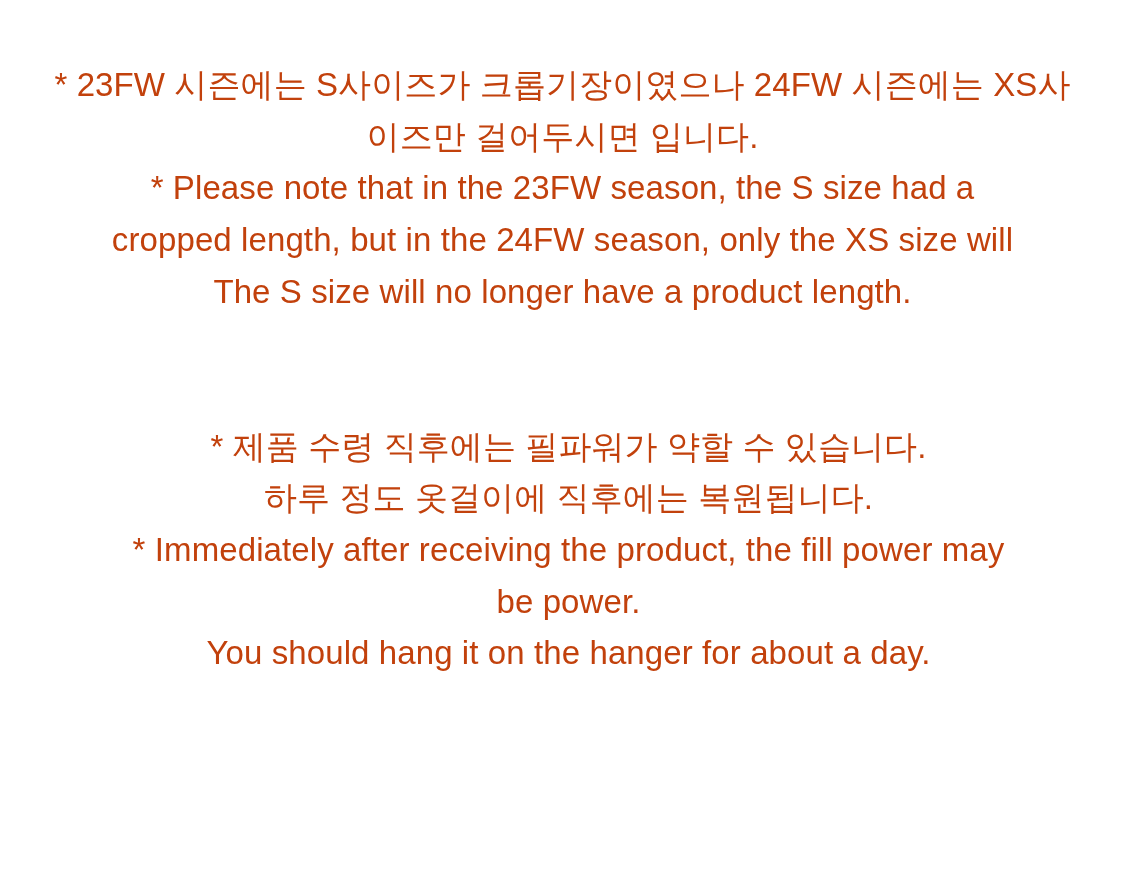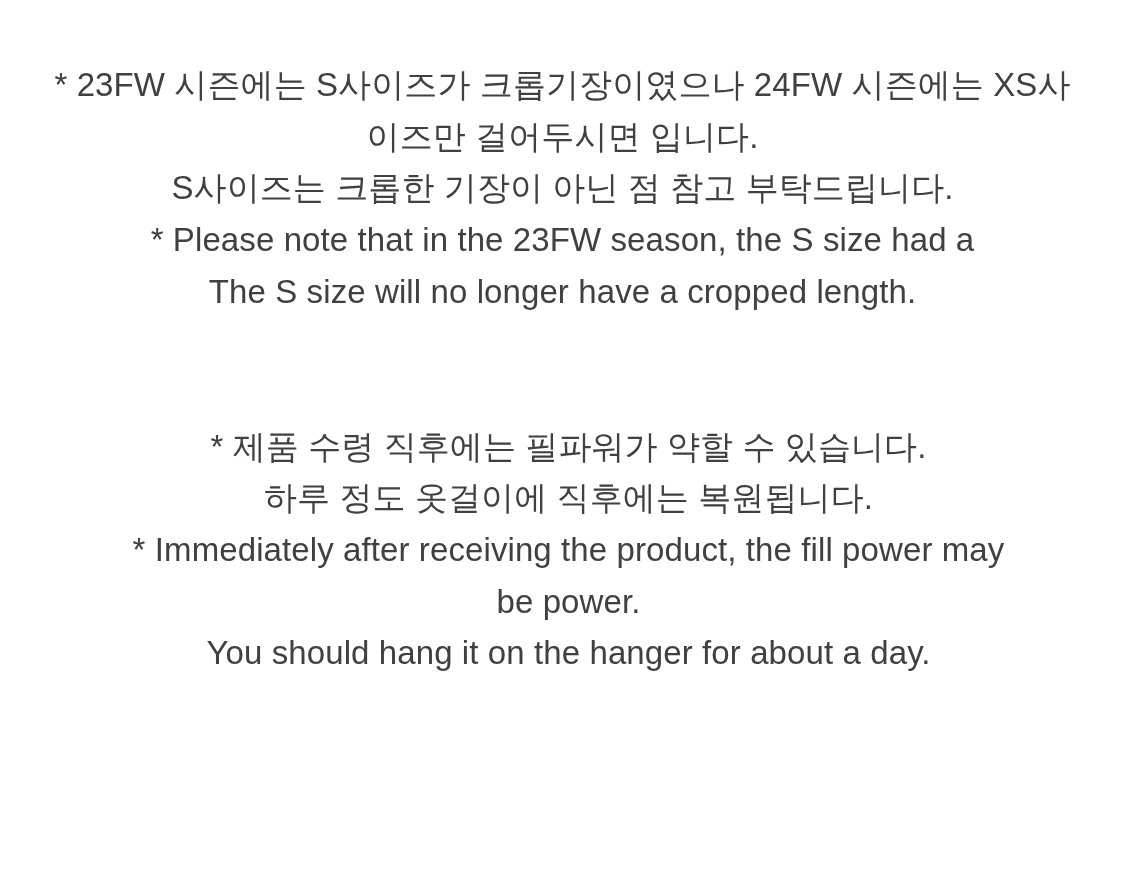--- a/index.html
+++ b/index.html
@@ -11,21 +11,21 @@
       width: 1125px;
       height: 887px;
       overflow: hidden;
       font-family: "Liberation Sans", "DejaVu Sans", sans-serif;
     }
     .page {
       box-sizing: border-box;
       width: 1125px;
       height: 887px;
       padding-top: 59px;
-      color: #404040;
+      color: #c2410c;
       font-size: 33px;
       line-height: 51.7px;
       text-align: center;
       letter-spacing: 0.1px;
       font-weight: 400;
     }
     .paragraph {
       margin: 0;
       padding: 0 20px;
     }
@@ -38,23 +38,23 @@
     }
   </style>
 </head>
 <body>
 
 <div class="page">
 
   <div class="paragraph first">
     <div class="line">* 23FW 시즌에는 S사이즈가 크롭기장이였으나 24FW 시즌에는 XS사</div>
     <div class="line">이즈만 걸어두시면 입니다.</div>
-    <div class="line">S사이즈는 크롭한 기장이 아닌 점 참고 부탁드립니다.</div>
     <div class="line">* Please note that in the 23FW season, the S size had a</div>
-    <div class="line">The S size will no longer have a cropped length.</div>
+    <div class="line">cropped length, but in the 24FW season, only the XS size will</div>
+    <div class="line">The S size will no longer have a product length.</div>
   </div>
 
   <div class="paragraph second">
     <div class="line">* 제품 수령 직후에는 필파워가 약할 수 있습니다.</div>
     <div class="line">하루 정도 옷걸이에 직후에는 복원됩니다.</div>
     <div class="line">* Immediately after receiving the product, the fill power may</div>
     <div class="line">be power.</div>
     <div class="line">You should hang it on the hanger for about a day.</div>
   </div>
 

